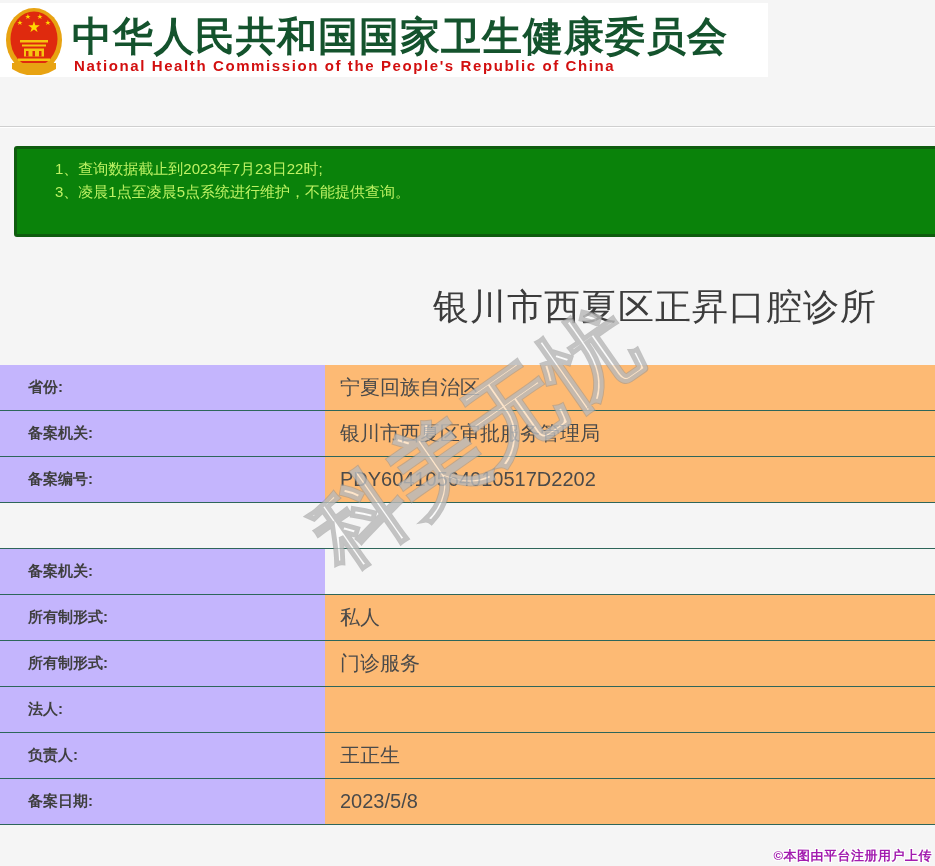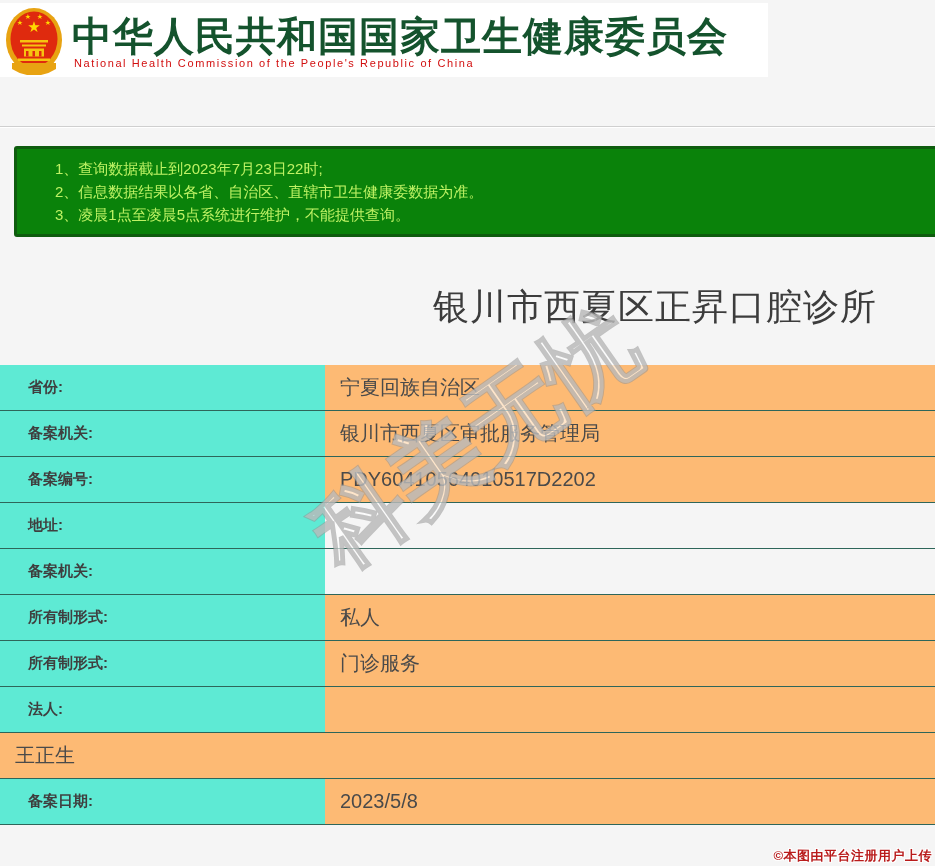--- a/index.html
+++ b/index.html
@@ -21,21 +21,21 @@
     position: absolute; left: 5px; top: 4px;
     width: 58px; height: 68px;
   }
   .header-title-cn {
     position: absolute; left: 72px; top: 6px;
     font-size: 40px; font-weight: bold;
     color: #14532d; letter-spacing: 1px; white-space: nowrap;
   }
   .header-title-en {
     position: absolute; left: 74px; top: 54px;
-    font-size: 11px; font-weight: normal;
+    font-size: 15px; font-weight: bold;
     color: #d20f0f; letter-spacing: 1.6px; white-space: nowrap;
   }
   
   .top-divider {
     position: absolute; left: 0; top: 126px; width: 935px; height: 2px;
     border-top: 1px solid #cfcfcf; background: #ffffff;
   }
   
   .notice-box {
     position: absolute; left: 14px; top: 146px;
@@ -57,21 +57,21 @@
   }
   
   .detail-table {
     position: absolute; left: 0; top: 365px; width: 935px;
   }
   .detail-row {
     display: flex; height: 46px;
     border-bottom: 1px solid #2e665a;
   }
   .cell-label {
-    width: 325px; background: #5eead4;
+    width: 325px; background: #c4b5fd;
     display: flex; align-items: center;
     padding-left: 28px;
     font-size: 15px; font-weight: bold; color: #3f3f3f;
   }
   .cell-value {
     flex: 1; background: #fdba74;
     display: flex; align-items: center;
     padding-left: 15px;
     font-size: 20px; color: #4a4a4a;
   }
@@ -83,21 +83,21 @@
     color: rgba(255,255,255,0.62);
     -webkit-text-stroke: 2px rgba(150,150,150,0.55);
     transform: rotate(-35deg);
     letter-spacing: 1px;
     pointer-events: none; white-space: nowrap;
     z-index: 5;
   }
   
   .upload-note {
     position: absolute; right: 3px; top: 847px;
-    font-size: 13px; font-weight: bold; color: #b91c1c;
+    font-size: 13px; font-weight: bold; color: #a21caf;
     letter-spacing: 0.5px; white-space: nowrap;
     text-shadow: -1px -1px 0 #fff, 1px -1px 0 #fff, -1px 1px 0 #fff, 1px 1px 0 #fff;
     z-index: 6;
   }
 </style>
 </head>
 <body>
 
 <div class="header-band">
   <svg class="emblem" viewBox="0 0 58 68">
@@ -120,58 +120,57 @@
     <path d="M7,56 h44 v6 a40 40 0 0 1 -44 0 z" fill="#e8a312"></path>
   </svg>
   <div class="header-title-cn">中华人民共和国国家卫生健康委员会</div>
   <div class="header-title-en">National Health Commission of the People's Republic of China</div>
 </div>
 
 <div class="top-divider"></div>
 
 <div class="notice-box">
   <div class="notice-line">1、查询数据截止到2023年7月23日22时;</div>
-  <div class="notice-line">2、信息数据结果以各省、自治区、直辖市卫生健康委数据为准。</div>
   <div class="notice-line">3、凌晨1点至凌晨5点系统进行维护，不能提供查询。</div>
 </div>
 
 <div class="result-title">银川市西夏区正昇口腔诊所</div>
 
 <div class="detail-table">
   <div class="detail-row">
     <div class="cell-label">省份:</div>
     <div class="cell-value">宁夏回族自治区</div>
   </div>
   <div class="detail-row">
     <div class="cell-label">备案机关:</div>
     <div class="cell-value">银川市西夏区审批服务管理局</div>
   </div>
   <div class="detail-row">
     <div class="cell-label">备案编号:</div>
     <div class="cell-value">PDY60410564010517D2202</div>
   </div>
   <div class="detail-row">
-    <div class="cell-label">地址:</div>
   </div>
   <div class="detail-row">
     <div class="cell-label">备案机关:</div>
   </div>
   <div class="detail-row">
     <div class="cell-label">所有制形式:</div>
     <div class="cell-value">私人</div>
   </div>
   <div class="detail-row">
     <div class="cell-label">所有制形式:</div>
     <div class="cell-value">门诊服务</div>
   </div>
   <div class="detail-row">
     <div class="cell-label">法人:</div>
     <div class="cell-value"></div>
   </div>
   <div class="detail-row">
+    <div class="cell-label">负责人:</div>
     <div class="cell-value">王正生</div>
   </div>
   <div class="detail-row">
     <div class="cell-label">备案日期:</div>
     <div class="cell-value">2023/5/8</div>
   </div>
 </div>
 
 <div class="watermark">科美无忧</div>
 

